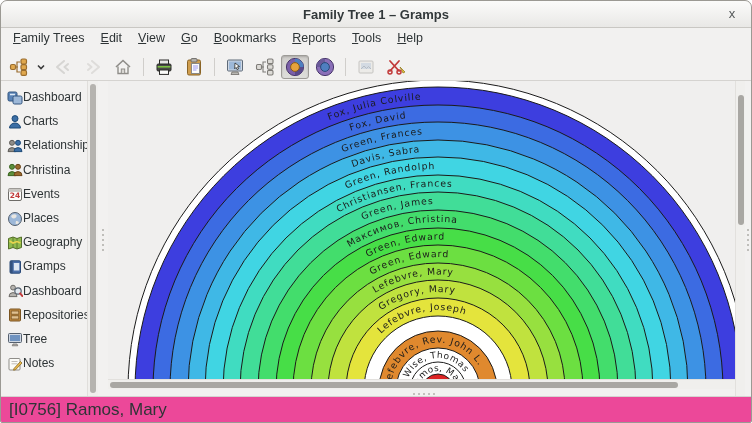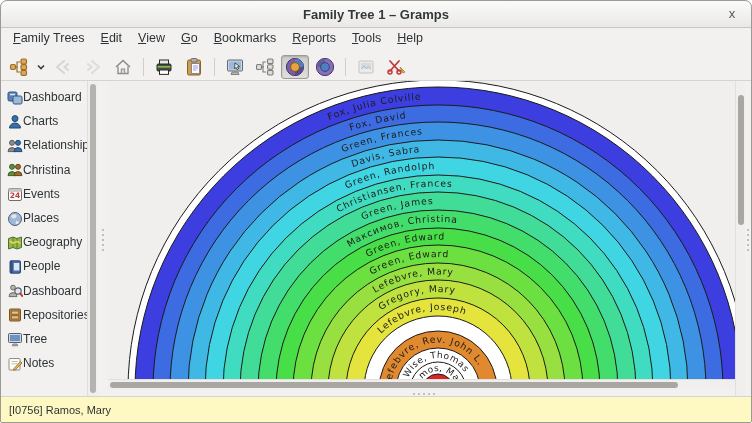--- a/index.html
+++ b/index.html
@@ -40,22 +40,22 @@
   .canvas{position:relative;height:298px;background:#f0efee;overflow:hidden;}
   .hscroll{height:10px;background:#f0efed;position:relative;border-top:1px solid #e2e0dd;}
   .hscroll .thumb{position:absolute;left:2px;top:2px;height:6px;width:568px;background:#a9a7a3;border-radius:3px;}
   .bottom-strip{flex:1;position:relative;background:#f2f1f0;}
   .hdots{position:absolute;left:305px;top:4px;display:flex;gap:3px;}
   .hdots i{width:2px;height:2px;border-radius:50%;background:#b3b1ad;display:block;}
   .vscroll{width:10px;background:#f0efed;border-left:1px solid #e2e0dd;position:relative;}
   .vscroll .thumb{position:absolute;left:2px;width:6px;top:14px;height:130px;background:#a9a7a3;border-radius:3px;}
   .rgrip{width:6px;background:#f2f1f0;position:relative;}
   
-  .statusbar{position:absolute;left:0;right:0;bottom:0;height:26px;background:#fef9c3;
-    border-top:1px solid #d5d3d0;display:flex;align-items:center;padding-left:8px;font-size:11px;}
+  .statusbar{position:absolute;left:0;right:0;bottom:0;height:26px;background:#ec4899;
+    border-top:1px solid #d5d3d0;display:flex;align-items:center;padding-left:8px;font-size:17px;}
   svg{display:block;}
   text.arc{fill:#1b1b1b;font-family:"DejaVu Sans",sans-serif;}
 </style>
 </head>
 <body>
 
 <div class="window">
 
   <div class="titlebar">
     <span class="title">Family Tree 1 – Gramps</span>
@@ -276,21 +276,21 @@
           <span>Geography</span>
         </div>
         <div class="side-item">
           <span class="icn">
             <svg width="16" height="16" viewBox="0 0 16 16">
               <rect x="3" y="1.8" width="10.5" height="12.4" rx="1.2" fill="#4a6ea8" stroke="#2a4a78"></rect>
               <rect x="3" y="1.8" width="2.6" height="12.4" fill="#33517e"></rect>
               <rect x="6.8" y="4" width="5.5" height="7.5" fill="#dde6f2"></rect>
             </svg>
           </span>
-          <span>People</span>
+          <span>Gramps</span>
         </div>
         <div class="side-item">
           <span class="icn">
             <svg width="16" height="16" viewBox="0 0 16 16">
               <circle cx="6" cy="4.6" r="2.4" fill="#b5b3af" stroke="#6e6c68"></circle>
               <path d="M2 13.6 a4 4 0 0 1 8 0 z" fill="#b5b3af" stroke="#6e6c68"></path>
               <circle cx="11" cy="8" r="3.2" fill="rgba(220,230,240,.7)" stroke="#55606e" stroke-width="1.2"></circle>
               <path d="M13.2 10.4 L15.4 13" stroke="#c23a3a" stroke-width="2" stroke-linecap="round"></path>
             </svg>
           </span>

